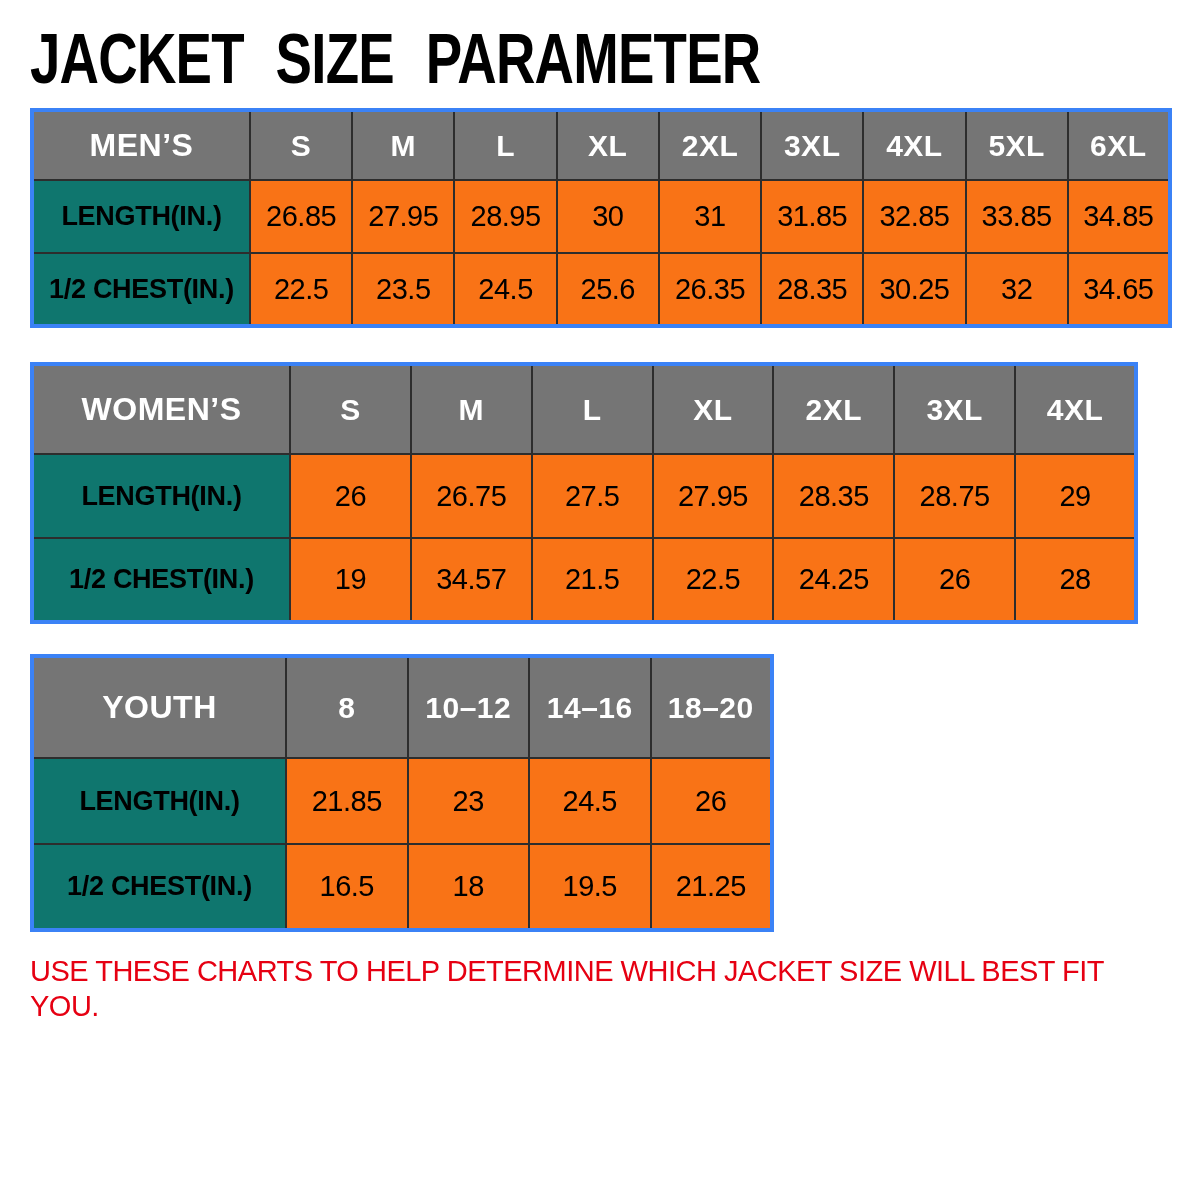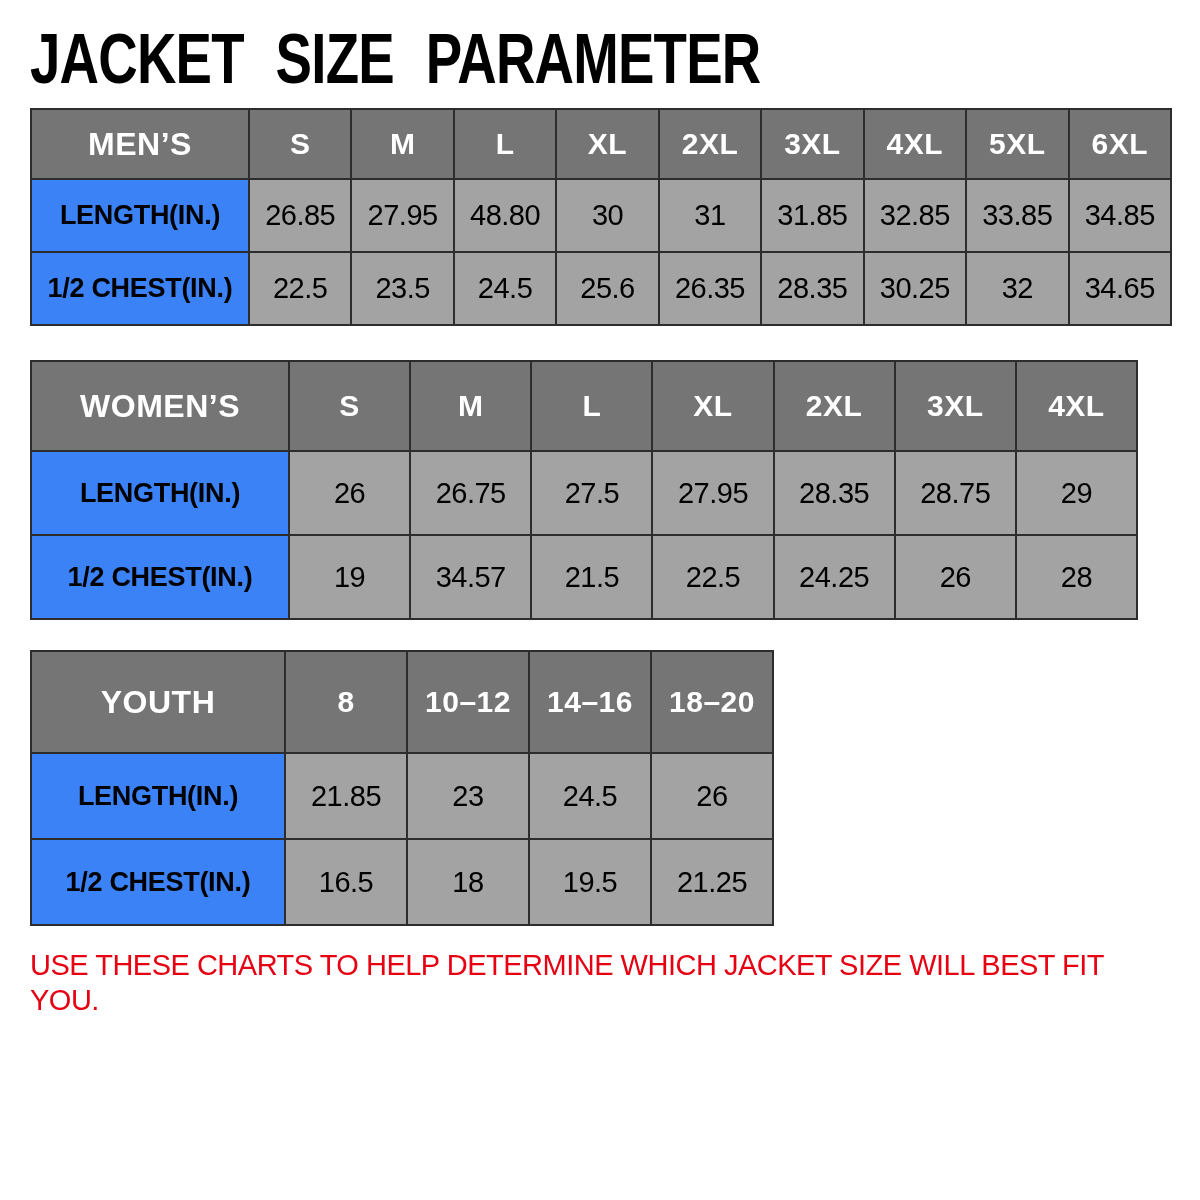--- a/index.html
+++ b/index.html
@@ -36,21 +36,21 @@
     width: 945px;
     font-size: 27px;
     line-height: 1.42;
     letter-spacing: -0.3px;
     color: var(--accent);
   }
   
   table.size-table {
     border-collapse: collapse;
     table-layout: fixed;
-    border: 1px solid #3b82f6;
+    border: 4px solid #3b82f6;
     background: #fff;
   }
   table.size-table th, table.size-table td {
     border: 2px solid #2d2d2d;
     text-align: center;
     vertical-align: middle;
     padding: 0;
     overflow: hidden;
   }
   table.size-table thead th {
@@ -60,27 +60,27 @@
     font-size: 30px;
     letter-spacing: 0.5px;
   }
   table.size-table thead th.group-name {
     font-size: 32px;
   }
   table.size-table tbody th.row-label {
     font-weight: bold;
     font-size: 27px;
     letter-spacing: -0.3px;
-    background: #3b82f6;
+    background: #0f766e;
   }
   table.size-table tbody td.value-cell {
     font-weight: normal;
     font-size: 29px;
     letter-spacing: -0.5px;
-    background: #a3a3a3;
+    background: #f97316;
   }
   .t-mens { width: 1142px; margin-top: 14px; }
   .t-mens thead tr { height: 70px; }
   .t-mens tbody tr { height: 73px; }
 
   .t-womens { width: 1108px; margin-top: 34px; }
   .t-womens thead tr { height: 90px; }
   .t-womens tbody tr { height: 84px; }
   .t-womens thead th { font-size: 32px; }
   .t-womens thead th.group-name { font-size: 34px; }
@@ -140,21 +140,21 @@
             <th>4XL</th>
             <th>5XL</th>
             <th>6XL</th>
           </tr>
         </thead>
         <tbody>
           <tr>
             <th class="row-label">LENGTH(IN.)</th>
             <td class="value-cell">26.85</td>
             <td class="value-cell">27.95</td>
-            <td class="value-cell">48.80</td>
+            <td class="value-cell">28.95</td>
             <td class="value-cell">30</td>
             <td class="value-cell">31</td>
             <td class="value-cell">31.85</td>
             <td class="value-cell">32.85</td>
             <td class="value-cell">33.85</td>
             <td class="value-cell">34.85</td>
           </tr>
           <tr>
             <th class="row-label">1/2 CHEST(IN.)</th>
             <td class="value-cell">22.5</td>

